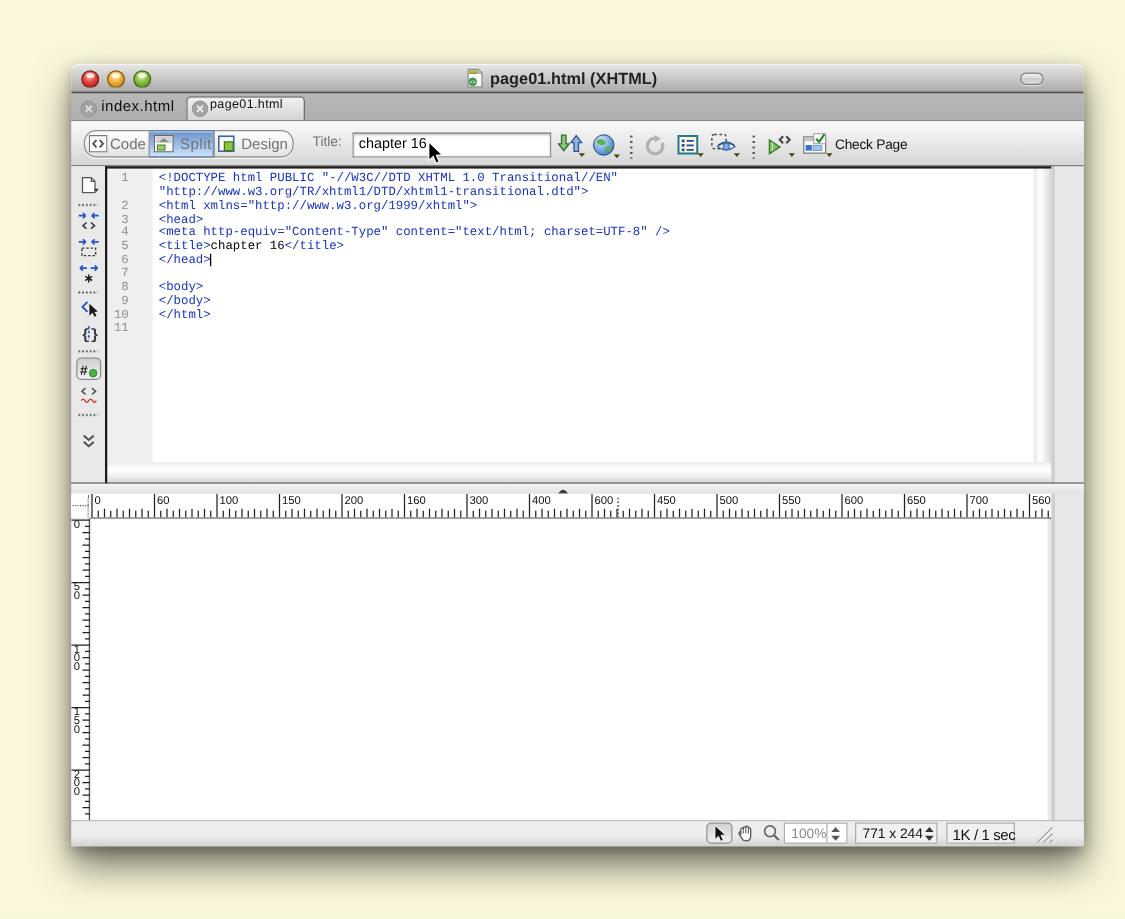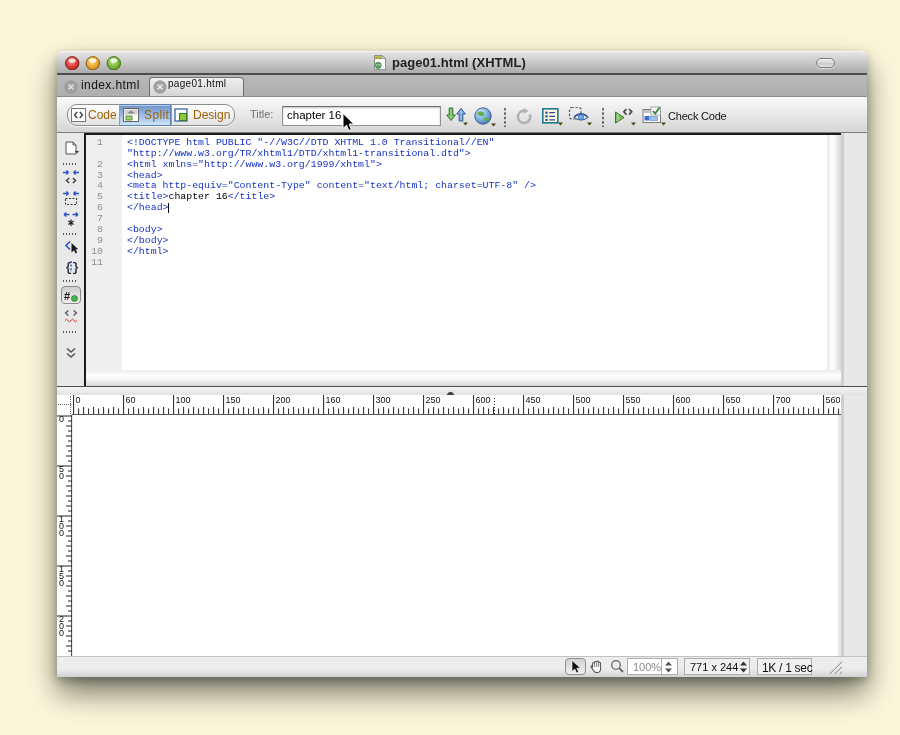--- a/index.html
+++ b/index.html
@@ -16,21 +16,21 @@
 
 #tabbar{left:0;top:24px;width:100%;height:22px;background:linear-gradient(180deg,#b8b8b8,#aeaeae);border-bottom:1px solid #8a8a8a}
 #tab1t{left:24px;top:27px;font-size:12px;letter-spacing:0.4px;color:#111}
 #tab2{left:92px;top:26px;width:95px;height:19px;background:linear-gradient(180deg,#f0f0f0,#d5d5d5);border:1px solid #6f6f6f;border-bottom:none;border-radius:4px 4px 0 0}
 #tab2t{left:111px;top:27px;font-size:10px;letter-spacing:0.3px;color:#111}
 
 #toolbar{left:0;top:46px;width:100%;height:36px;background:linear-gradient(180deg,#fafafa,#d6d6d6);border-bottom:1px solid #7e7e7e}
 #segctl{left:10px;top:53px;width:168px;height:22px;background:linear-gradient(180deg,#ffffff,#e2e2e2);border:1px solid #8d8d8d;border-radius:10px;box-shadow:0 1px 0 rgba(255,255,255,.8)}
 #segsplit{left:62px;top:53px;width:52px;height:22px;background:linear-gradient(180deg,#6d92c8 0%,#9cbfe9 55%,#cfe4f8 100%);border:1px solid #5c82b4;box-shadow:inset 0 1px 0 rgba(255,255,255,.5);}
 .segline{top:53px;width:1px;height:22px;background:#9a9a9a}
-.seglab{top:57px;font-size:12px;color:#a16207}
+.seglab{top:57px;font-size:12px;color:#737373}
 #titlelab{left:193px;top:57px;font-size:11px;color:#737373}
 #titlefield{left:225px;top:55px;width:159px;height:20px;background:#fff;border:1px solid #919191;border-top-color:#6f6f6f;box-shadow:inset 0 1px 2px rgba(0,0,0,.25)}
 #titletext{left:230px;top:58px;font-size:11.5px;color:#000}
 .tbtext{font-size:11.5px;color:#151515}
 
 #codetoolbar{left:0;top:82px;width:27px;height:253px;background:#e9e9e9}
 #codeborder-l{left:27px;top:82px;width:2px;height:254px;background:#1a1a1a}
 #codeborder-t{left:27px;top:82px;width:760px;height:2px;background:#1a1a1a}
 #gutter{left:29px;top:84px;width:36px;height:235px;background:#efefef}
 #codearea{left:65px;top:84px;width:705px;height:235px;background:#fff}
@@ -179,21 +179,21 @@
  </svg>
  <svg class="abs" style="left:585px;top:55px" width="26" height="21" viewBox="0 0 26 21">
    <rect x="1" y="3.5" width="17.5" height="13" fill="#fdfdfd" stroke="#7a7a7a" stroke-width="1"></rect>
    <rect x="1.5" y="4" width="16.5" height="3" fill="#c4c4c4"></rect>
    <rect x="2.5" y="10" width="5" height="4.5" fill="#3a6fd0"></rect>
    <rect x="8.5" y="10.5" width="7" height="4" fill="#9cc4ee" stroke="#5a8ac8" stroke-width="0.6"></rect>
    <rect x="9" y="1" width="9.5" height="8" fill="#fbfbfb" stroke="#9a9a9a" stroke-width="0.8"></rect>
    <path d="M11 5 L13.2 7.5 L17.5 1.5" stroke="#2a8a2a" stroke-width="1.8" fill="none"></path>
    <path d="M19 16.5 L24 16.5 L21.5 19.5 Z" fill="#4a4410"></path>
  </svg>
- <div class="abs tbtext" style="left:611px;top:59px;font-size:11px;letter-spacing:-0.2px">Check Code</div>
+ <div class="abs tbtext" style="left:611px;top:59px;font-size:11px;letter-spacing:-0.2px">Check Page</div>
 
  <div id="codetoolbar" class="abs"></div>
  <div id="codeborder-t" class="abs"></div>
  <div id="codeborder-l" class="abs"></div>
  <div id="gutter" class="abs"></div>
  <div id="codearea" class="abs"></div>
  <div id="vscroll" class="abs"></div>
  <div id="hscroll" class="abs"></div>
  <div id="rightstrip" class="abs"></div>
  <div id="nums" class="abs">1<br>&nbsp;<br>2<br>3<br>4<br>5<br>6<br>7<br>8<br>9<br>10<br>11</div>
@@ -407,21 +407,21 @@
         <line x1="766.6" y1="13.5" x2="766.6" y2="19" stroke="#222" stroke-width="1"></line>
       </svg>
     </div>
  <div style="position:absolute;left:18.6px;top:344px;font:9px 'Liberation Sans',sans-serif;color:#111">0</div>
     <div style="position:absolute;left:68.6px;top:344px;font:9px 'Liberation Sans',sans-serif;color:#111">60</div>
     <div style="position:absolute;left:118.6px;top:344px;font:9px 'Liberation Sans',sans-serif;color:#111">100</div>
     <div style="position:absolute;left:168.6px;top:344px;font:9px 'Liberation Sans',sans-serif;color:#111">150</div>
     <div style="position:absolute;left:218.6px;top:344px;font:9px 'Liberation Sans',sans-serif;color:#111">200</div>
     <div style="position:absolute;left:268.6px;top:344px;font:9px 'Liberation Sans',sans-serif;color:#111">160</div>
     <div style="position:absolute;left:318.6px;top:344px;font:9px 'Liberation Sans',sans-serif;color:#111">300</div>
-    <div style="position:absolute;left:368.6px;top:344px;font:9px 'Liberation Sans',sans-serif;color:#111">250</div>
+    <div style="position:absolute;left:368.6px;top:344px;font:9px 'Liberation Sans',sans-serif;color:#111">400</div>
     <div style="position:absolute;left:418.6px;top:344px;font:9px 'Liberation Sans',sans-serif;color:#111">600</div>
     <div style="position:absolute;left:468.6px;top:344px;font:9px 'Liberation Sans',sans-serif;color:#111">450</div>
     <div style="position:absolute;left:518.6px;top:344px;font:9px 'Liberation Sans',sans-serif;color:#111">500</div>
     <div style="position:absolute;left:568.6px;top:344px;font:9px 'Liberation Sans',sans-serif;color:#111">550</div>
     <div style="position:absolute;left:618.6px;top:344px;font:9px 'Liberation Sans',sans-serif;color:#111">600</div>
     <div style="position:absolute;left:668.6px;top:344px;font:9px 'Liberation Sans',sans-serif;color:#111">650</div>
     <div style="position:absolute;left:718.6px;top:344px;font:9px 'Liberation Sans',sans-serif;color:#111">700</div>
     <div style="position:absolute;left:768.6px;top:344px;font:9px 'Liberation Sans',sans-serif;color:#111">560</div>
  <div class="abs" style="left:437px;top:347px;width:1px;height:16px;background-image:linear-gradient(180deg,#333 50%,transparent 50%);background-size:1px 3px"></div>
  <div id="corner" class="abs">

